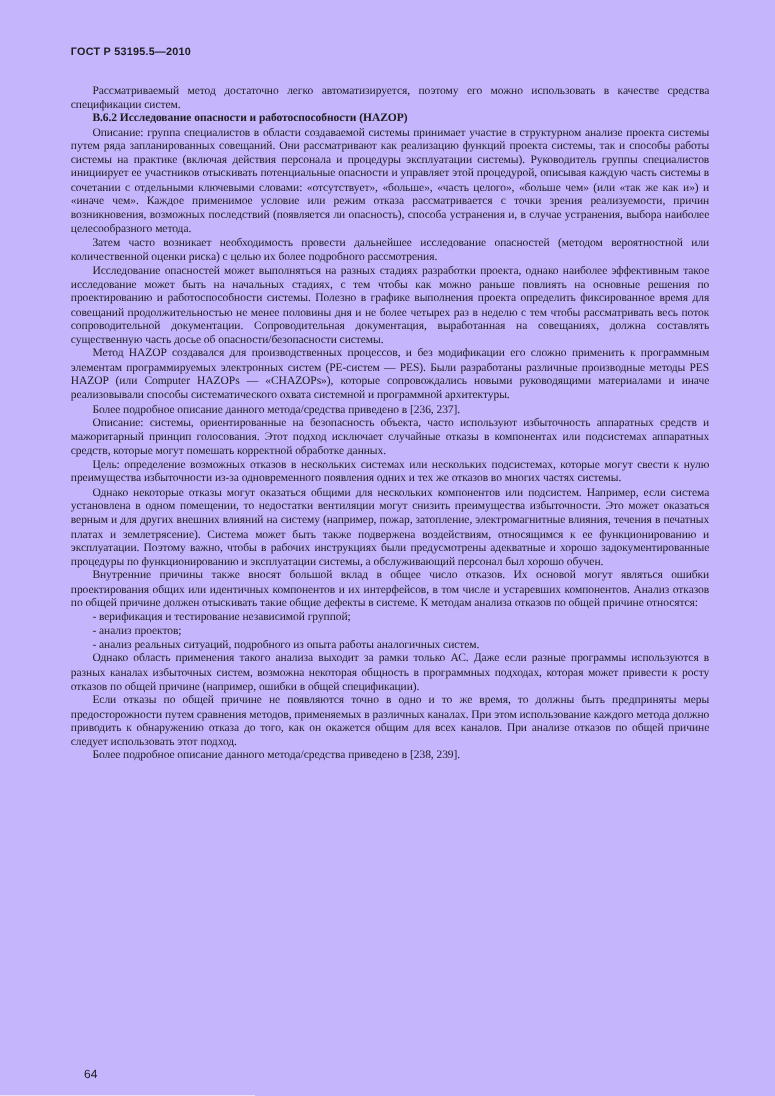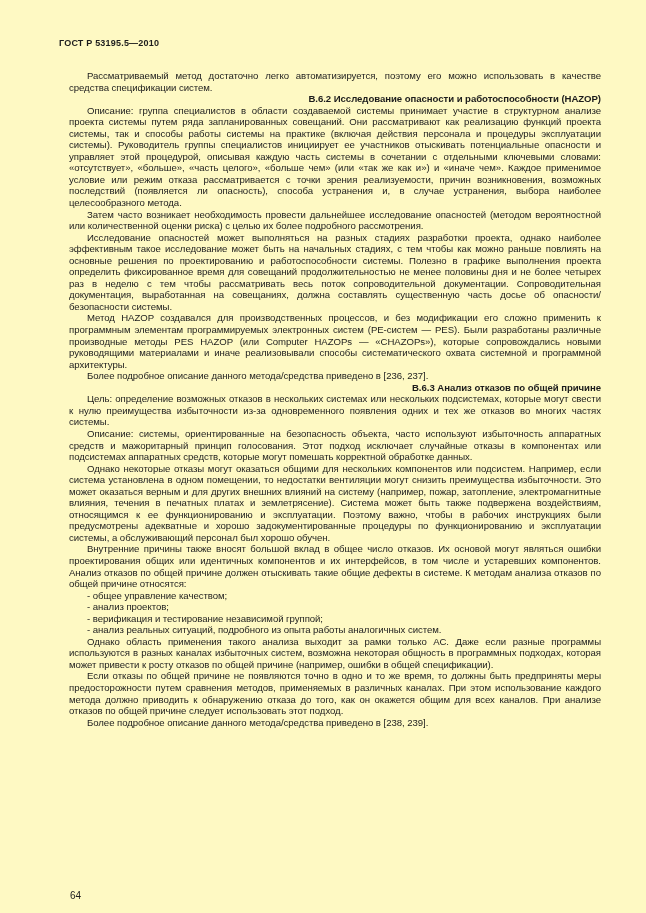--- a/index.html
+++ b/index.html
@@ -4,50 +4,51 @@
 <style>
   html, body {
     margin: 0;
     padding: 0;
     background: #ffffff;
   }
   .page {
     position: relative;
     width: 646px;
     height: 913px;
-    background: #fef9c3;
+    background: #c4b5fd;
     font-family: "Liberation Sans", sans-serif;
     color: #1c1c1c;
     overflow: hidden;
   }
   .doc-header {
     position: absolute;
     top: 38px;
     left: 59px;
     font-size: 9px;
     font-weight: bold;
     letter-spacing: 0.2px;
   }
   .content {
     position: absolute;
     top: 70px;
-    left: 69px;
+    left: 59px;
     width: 532px;
     font-size: 9.6px;
     line-height: 11.55px;
     text-align: justify;
     letter-spacing: -0.05px;
+    font-family: Liberation Serif, serif;
   }
   .para {
     margin: 0;
     text-indent: 18px;
   }
   .para.heading {
     font-weight: bold;
-    text-align: right;
+    text-align: left;
   }
   .para.note {
     font-size: 8.6px;
     line-height: 11.2px;
   }
   .para.list {
     text-align: left;
   }
   .page-number {
     position: absolute;
@@ -64,28 +65,26 @@
   <div class="doc-header">ГОСТ Р 53195.5—2010</div>
 
   <main class="content">
       <p class="para body">Рассматриваемый метод достаточно легко автоматизируется, поэтому его можно использовать в качестве средства спецификации систем.</p>
       <p class="para heading">В.6.2 Исследование опасности и работоспособности (HAZOP)</p>
       <p class="para body">Описание: группа специалистов в области создаваемой системы принимает участие в структурном анализе проекта системы путем ряда запланированных совещаний. Они рассматривают как реализацию функций проекта системы, так и способы работы системы на практике (включая действия персонала и процедуры эксплуатации системы). Руководитель группы специалистов инициирует ее участников отыскивать потенциальные опасности и управляет этой процедурой, описывая каждую часть системы в сочетании с отдельными ключевыми словами: «отсутствует», «больше», «часть целого», «больше чем» (или «так же как и») и «иначе чем». Каждое применимое условие или режим отказа рассматривается с точки зрения реализуемости, причин возникновения, возможных последствий (появляется ли опасность), способа устранения и, в случае устранения, выбора наиболее целесообразного метода.</p>
       <p class="para body">Затем часто возникает необходимость провести дальнейшее исследование опасностей (методом вероятностной или количественной оценки риска) с целью их более подробного рассмотрения.</p>
       <p class="para body">Исследование опасностей может выполняться на разных стадиях разработки проекта, однако наиболее эффективным такое исследование может быть на начальных стадиях, с тем чтобы как можно раньше повлиять на основные решения по проектированию и работоспособности системы. Полезно в графике выполнения проекта определить фиксированное время для совещаний продолжительностью не менее половины дня и не более четырех раз в неделю с тем чтобы рассматривать весь поток сопроводительной документации. Сопроводительная документация, выработанная на совещаниях, должна составлять существенную часть досье об опасности/безопасности системы.</p>
       <p class="para body">Метод HAZOP создавался для производственных процессов, и без модификации его сложно применить к программным элементам программируемых электронных систем (PE-систем — PES). Были разработаны различные производные методы PES HAZOP (или Computer HAZOPs — «CHAZOPs»), которые сопровождались новыми руководящими материалами и иначе реализовывали способы систематического охвата системной и программной архитектуры.</p>
       <p class="para body">Более подробное описание данного метода/средства приведено в [236, 237].</p>
-      <p class="para heading">В.6.3 Анализ отказов по общей причине</p>
+      <p class="para body">Описание: системы, ориентированные на безопасность объекта, часто используют избыточность аппаратных средств и мажоритарный принцип голосования. Этот подход исключает случайные отказы в компонентах или подсистемах аппаратных средств, которые могут помешать корректной обработке данных.</p>
       <p class="para body">Цель: определение возможных отказов в нескольких системах или нескольких подсистемах, которые могут свести к нулю преимущества избыточности из-за одновременного появления одних и тех же отказов во многих частях системы.</p>
-      <p class="para body">Описание: системы, ориентированные на безопасность объекта, часто используют избыточность аппаратных средств и мажоритарный принцип голосования. Этот подход исключает случайные отказы в компонентах или подсистемах аппаратных средств, которые могут помешать корректной обработке данных.</p>
       <p class="para body">Однако некоторые отказы могут оказаться общими для нескольких компонентов или подсистем. Например, если система установлена в одном помещении, то недостатки вентиляции могут снизить преимущества избыточности. Это может оказаться верным и для других внешних влияний на систему (например, пожар, затопление, электромагнитные влияния, течения в печатных платах и землетрясение). Система может быть также подвержена воздействиям, относящимся к ее функционированию и эксплуатации. Поэтому важно, чтобы в рабочих инструкциях были предусмотрены адекватные и хорошо задокументированные процедуры по функционированию и эксплуатации системы, а обслуживающий персонал был хорошо обучен.</p>
       <p class="para body">Внутренние причины также вносят большой вклад в общее число отказов. Их основой могут являться ошибки проектирования общих или идентичных компонентов и их интерфейсов, в том числе и устаревших компонентов. Анализ отказов по общей причине должен отыскивать такие общие дефекты в системе. К методам анализа отказов по общей причине относятся:</p>
-      <p class="para list">- общее управление качеством;</p>
+      <p class="para list">- верификация и тестирование независимой группой;</p>
       <p class="para list">- анализ проектов;</p>
-      <p class="para list">- верификация и тестирование независимой группой;</p>
       <p class="para list">- анализ реальных ситуаций, подробного из опыта работы аналогичных систем.</p>
       <p class="para body">Однако область применения такого анализа выходит за рамки только АС. Даже если разные программы используются в разных каналах избыточных систем, возможна некоторая общность в программных подходах, которая может привести к росту отказов по общей причине (например, ошибки в общей спецификации).</p>
       <p class="para body">Если отказы по общей причине не появляются точно в одно и то же время, то должны быть предприняты меры предосторожности путем сравнения методов, применяемых в различных каналах. При этом использование каждого метода должно приводить к обнаружению отказа до того, как он окажется общим для всех каналов. При анализе отказов по общей причине следует использовать этот подход.</p>
       <p class="para body">Более подробное описание данного метода/средства приведено в [238, 239].</p>
     </main>
 
   <div class="page-number">64</div>
 </div>
 
 </body></html>

